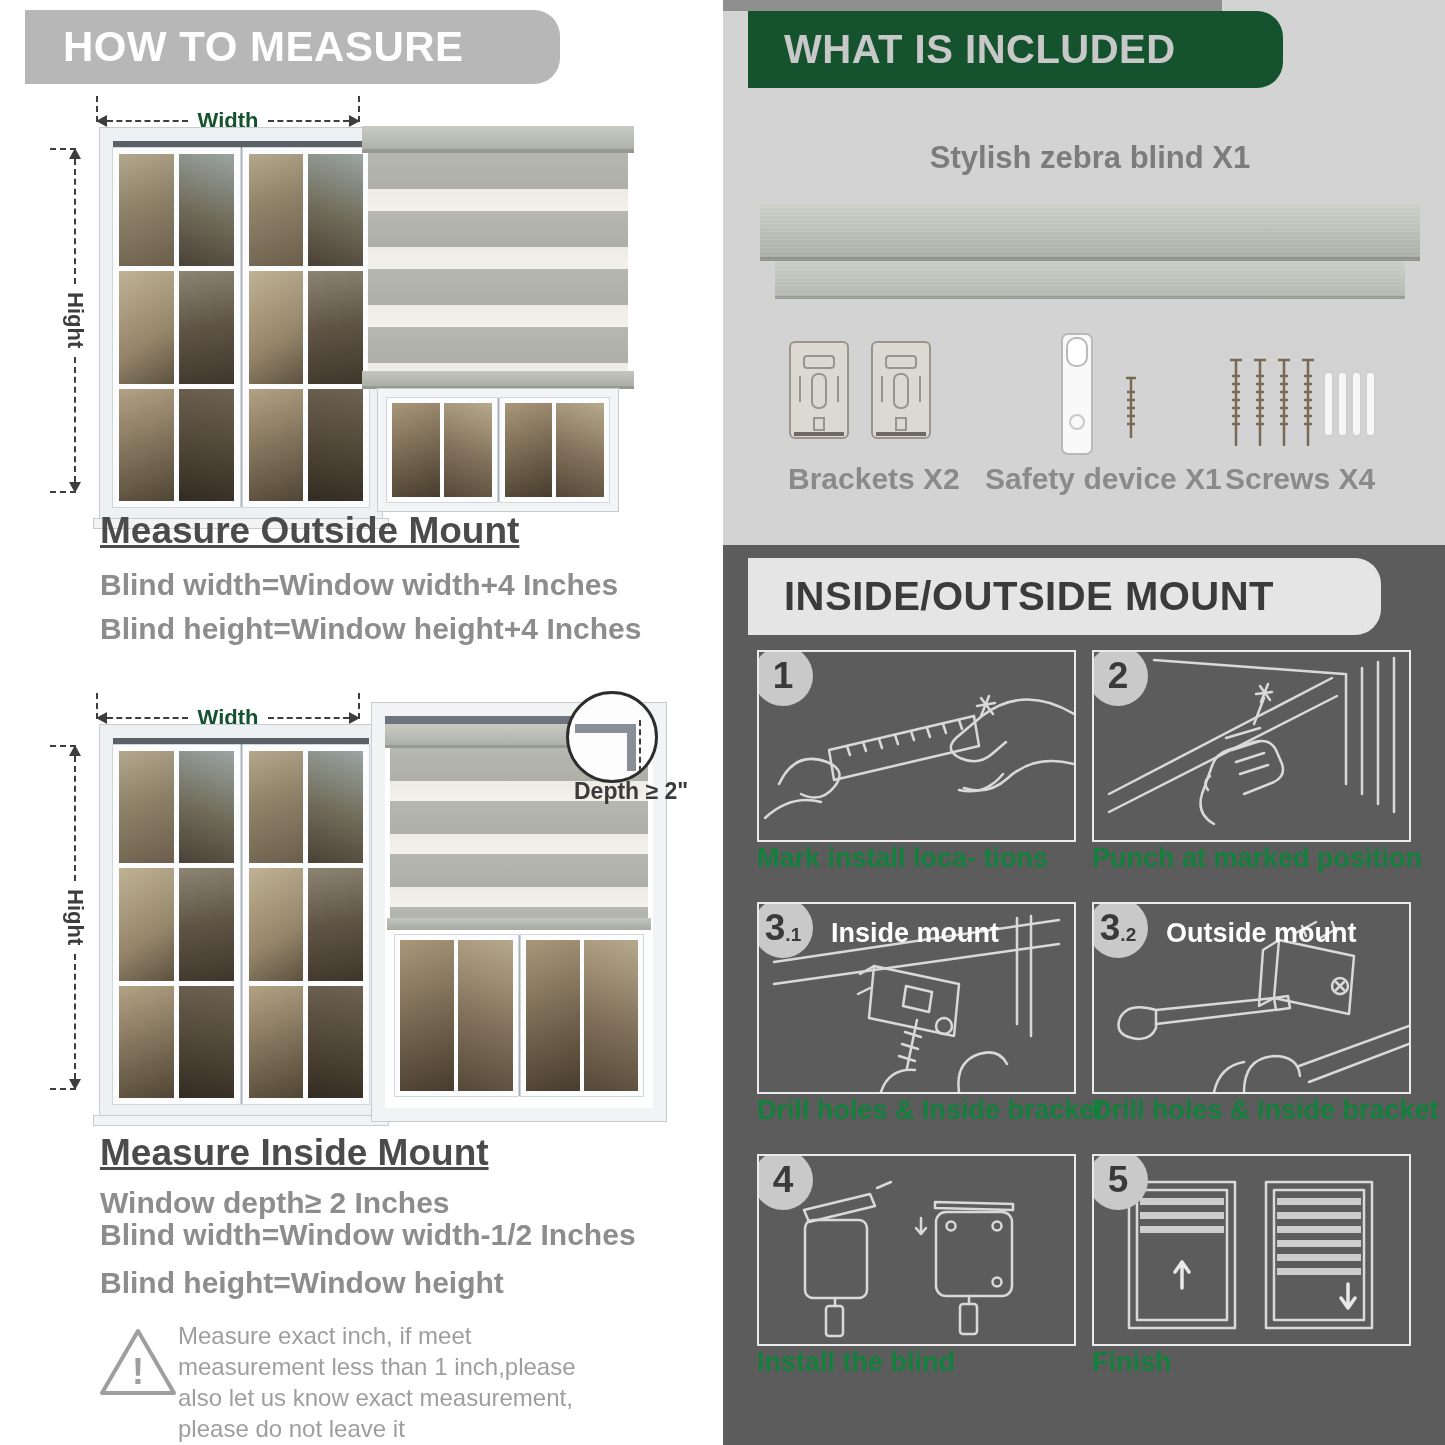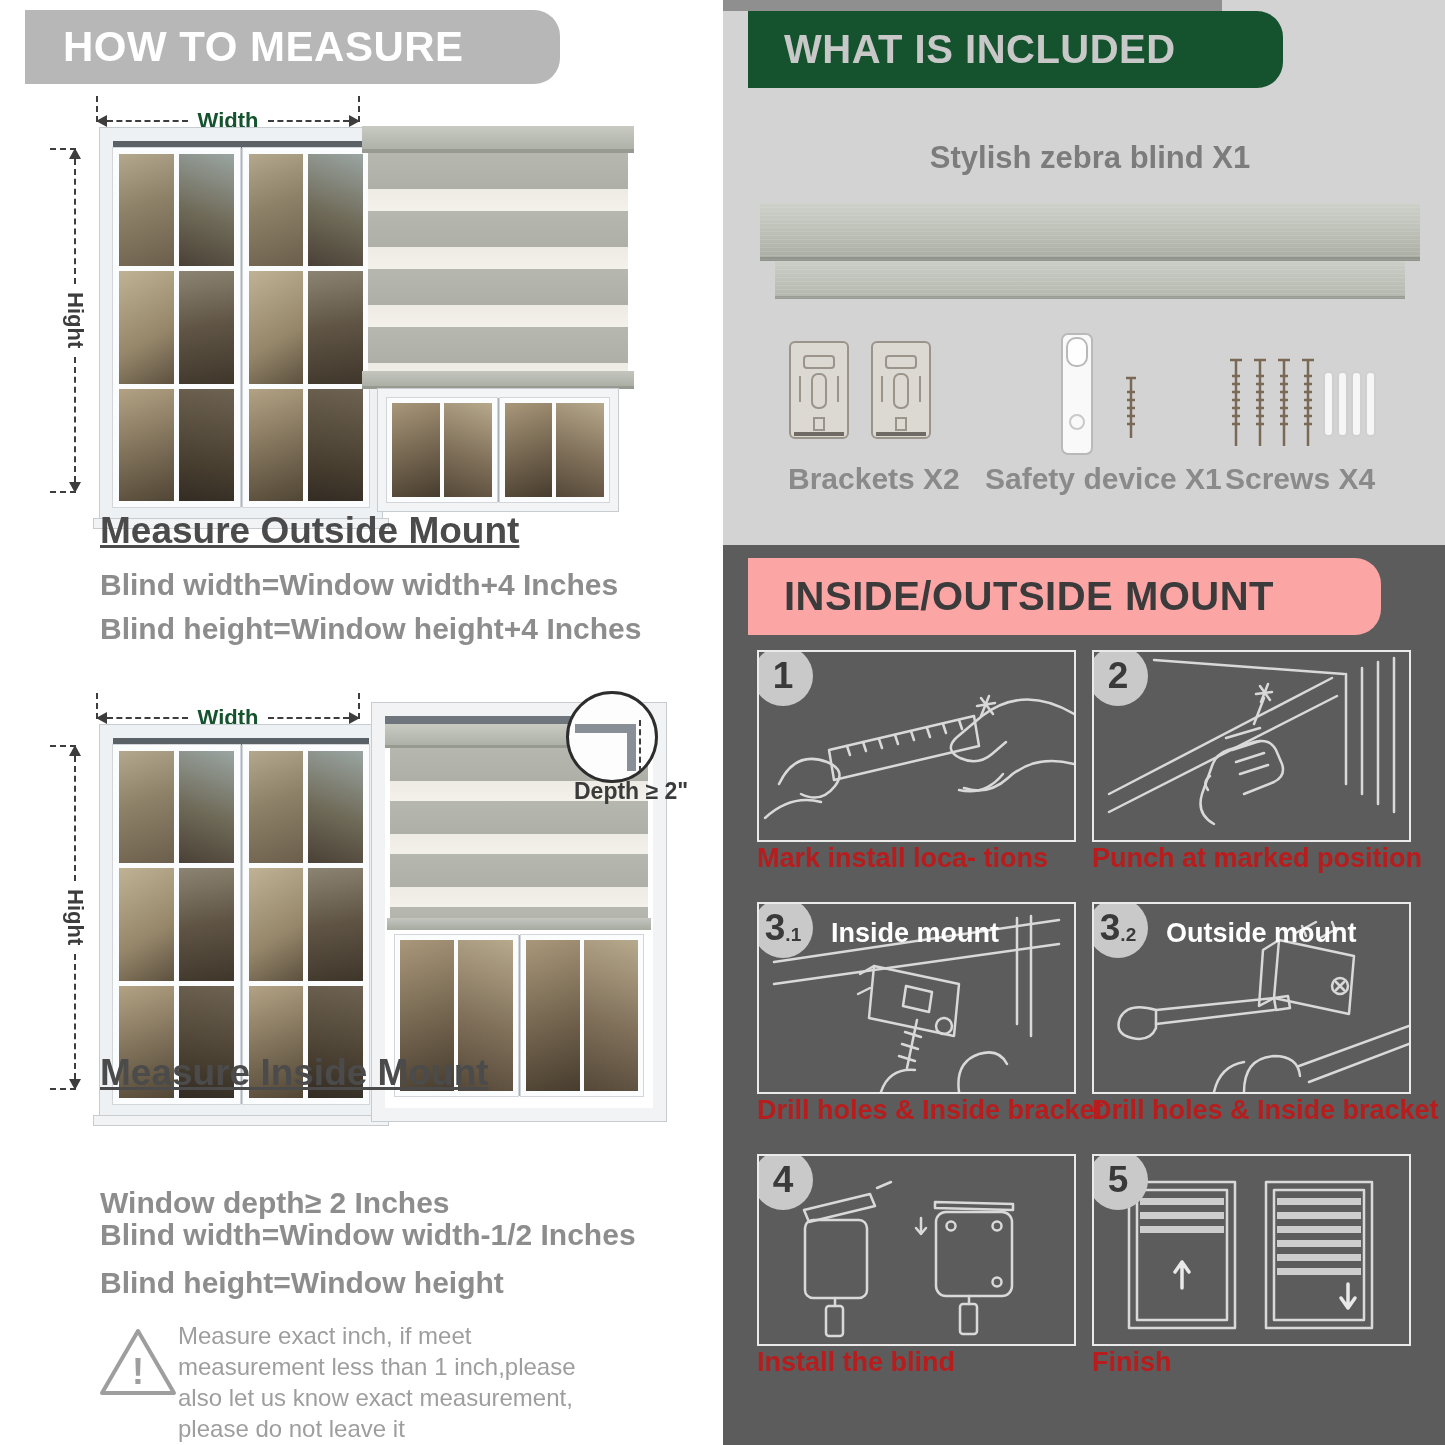--- a/index.html
+++ b/index.html
@@ -7,21 +7,21 @@
          font-family:"Liberation Sans",sans-serif;overflow:hidden;}
   .abs{position:absolute;}
 
   
   .banner{position:absolute;border-radius:0 26px 26px 0;display:flex;align-items:center;
           font-weight:bold;letter-spacing:.5px;white-space:nowrap;margin-left:25px;}
   .banner-left{left:0;top:10px;width:497px;height:74px;background:#b7b7b7;color:#fff;
                font-size:42px;padding-left:38px;}
   .banner-included{left:723px;top:11px;width:499px;height:77px;background:#14532d;color:#c8c8c8;
                font-size:40px;padding-left:36px;}
-  .banner-mount{left:723px;top:558px;width:597px;height:77px;background:#fca5a5;color:#3b3b3b;
+  .banner-mount{left:723px;top:558px;width:597px;height:77px;background:#e5e5e5;color:#3b3b3b;
                font-size:40px;padding-left:36px;}
 
   
   .panel-light{left:723px;top:0;width:722px;height:545px;background:#d3d3d3;}
   .top-strip{left:723px;top:0;width:499px;height:11px;background:#8f8f8f;}
   .panel-dark{left:723px;top:545px;width:722px;height:900px;background:#5c5c5c;}
 
   
   .dim{position:absolute;display:flex;align-items:center;color:#14532d;font-weight:bold;}
   .dim .dash{flex:1;border-top:2px dashed #3d3d3d;}
@@ -114,21 +114,21 @@
        box-shadow:inset 0 -3px 0 rgba(118,122,114,.45);}
   .inc-label{position:absolute;top:462px;font-size:30px;font-weight:bold;color:#8a8a8a;text-align:center;white-space:nowrap;}
 
   
   .step{position:absolute;width:315px;height:188px;border:2px solid #eaeaea;overflow:hidden;}
   .badge{position:absolute;left:-6px;top:-6px;width:60px;height:60px;border-radius:50%;
        background:#c9c9c9;color:#3a3a3a;display:flex;align-items:center;justify-content:center;
        font-weight:bold;font-size:37px;z-index:2;}
   .badge .sub{font-size:19px;margin-top:14px;}
   .step-title{position:absolute;left:72px;top:14px;color:#fff;font-weight:bold;font-size:27px;z-index:2;white-space:nowrap;}
-  .caption{position:absolute;width:340px;color:#b91c1c;font-weight:bold;font-size:27px;white-space:nowrap;}
+  .caption{position:absolute;width:340px;color:#15803d;font-weight:bold;font-size:27px;white-space:nowrap;}
   .art{position:absolute;inset:0;}
   .art path,.art rect,.art circle{fill:none;stroke:#d9d9d9;stroke-width:2.5;stroke-linecap:round;stroke-linejoin:round;}
   .art .fillband{fill:#cdcdcd;stroke:none;}
   .art .thick{stroke-width:3.5;stroke:#e9e9e9;}
 </style>
 </head>
 <body>
 
 <div class="stage">
 
@@ -259,21 +259,21 @@
           <div class="pane"></div>
         </div>
     </div>
   </div>
   <div class="mag">
     <div class="corner"></div>
     <div class="dashline"></div>
   </div>
   <div class="depth-label">Depth ≥ 2"</div>
 
-  <div class="sec-title" style="top:1052px;">Measure Inside Mount</div>
+  <div class="sec-title" style="top:1132px;">Measure Inside Mount</div>
   <div class="formula" style="top:1170px;margin-top:16px;">Window depth≥ 2 Inches</div>
   <div class="formula" style="top:1218px;">Blind width=Window width-1/2 Inches</div>
   <div class="formula" style="top:1266px;">Blind height=Window height</div>
 
   <svg class="abs" style="left:96px;top:1324px;" width="84" height="78" viewBox="0 0 84 78">
     <path d="M42 7 L78 69 L6 69 Z" fill="none" stroke="#9e9e9e" stroke-width="4" stroke-linejoin="round"></path>
     <text x="42" y="60" font-size="36" font-weight="bold" fill="#9e9e9e" text-anchor="middle">!</text>
   </svg>
   <div class="warn-text">Measure exact inch, if meet measurement less than 1 inch,please also let us know exact measurement, please do not leave it</div>
 

